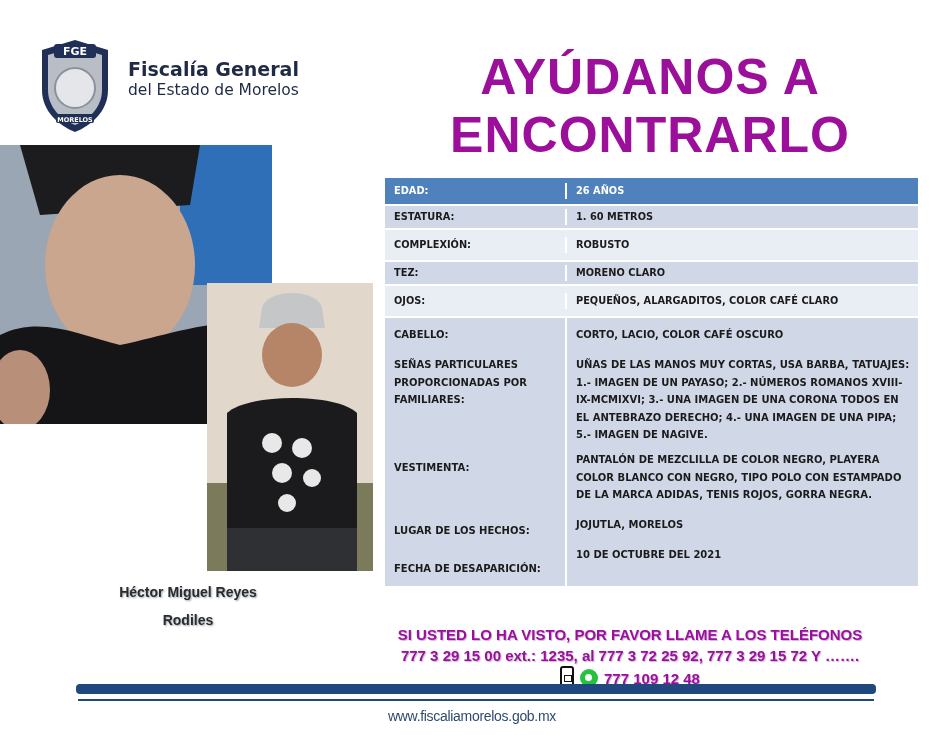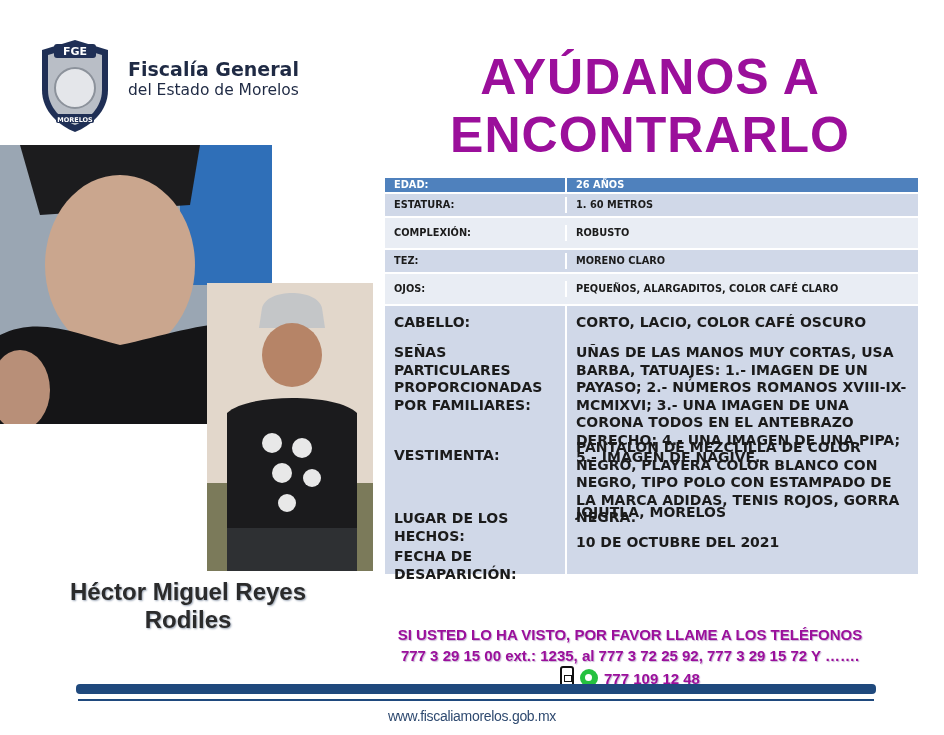--- a/index.html
+++ b/index.html
@@ -14,36 +14,36 @@
   .headline { position: absolute; left: 410px; top: 48px; width: 480px; text-align: center;
     color: #9b0f9b; font-family: "Liberation Sans", sans-serif; font-weight: 900; font-size: 50px; line-height: 58px; letter-spacing: 1px; }
 
   .photo { position: absolute; overflow: hidden; }
   .photo1 { left: 0; top: 145px; width: 272px; height: 279px;
     background: linear-gradient(135deg, #a7b5c4 0%, #8a97a5 25%, #3c3f44 55%, #1a1a1c 100%); }
   .photo2 { left: 207px; top: 283px; width: 166px; height: 288px;
     background: linear-gradient(180deg, #e9ddcf 0%, #d5cdc6 35%, #b8b4ae 60%, #6d6a52 85%, #3d3b33 100%); }
 
   .name { position: absolute; left: 60px; top: 578px; width: 256px; text-align: center;
-    font-family: "Liberation Sans", sans-serif; font-weight: bold; font-size: 24px; line-height: 28px; color: #2b2b2b;
+    font-family: "Liberation Sans", sans-serif; font-weight: bold; font-size: 14px; line-height: 28px; color: #2b2b2b;
     text-shadow: 1px 1px 2px #9aa5b5; }
 
   .info-table { position: absolute; left: 385px; top: 178px; width: 533px; }
   .row { display: flex; border-bottom: 2px solid #ffffff; }
   .row .k, .row .v { font-family: "DejaVu Sans", sans-serif; font-weight: bold; font-size: 9.8px; color: #1b1b1b; line-height: 16px; }
   .row .k { width: 182px; padding-left: 9px; border-right: 2px solid #ffffff; }
   .row .v { flex: 1; padding-left: 9px; padding-right: 8px; }
-  .row.head { background: #4f81bd; height: 16px; align-items: center; }
+  .row.head { background: #4f81bd; height: 28px; align-items: center; }
   .row.head .k, .row.head .v { color: #ffffff; }
   .row.alt1 { background: #d0d8e8; height: 24px; align-items: center; }
   .row.alt2 { background: #e9edf4; height: 32px; align-items: center; justify-content: space-between; }
   .big { background: #d0d8e8; display: flex; height: 268px; }
   .big .kcol { width: 182px; border-right: 2px solid #ffffff; padding-left: 9px; position: relative; }
   .big .vcol { flex: 1; padding-left: 9px; position: relative; }
-  .big .item { position: absolute; font-family: "DejaVu Sans", sans-serif; font-weight: bold; font-size: 14px; color: #1b1b1b; line-height: 17.5px; }
+  .big .item { position: absolute; font-family: "DejaVu Sans", sans-serif; font-weight: bold; font-size: 10px; color: #1b1b1b; line-height: 17.5px; }
   .big .kcol .item { left: 9px; width: 168px; }
   .big .vcol .item { left: 9px; width: 335px; }
 
   .contact { position: absolute; left: 340px; top: 612px; width: 580px; text-align: center;
     color: #9b0f9b; font-family: "Liberation Sans", sans-serif; font-weight: bold; font-size: 15px; line-height: 21px;
     text-shadow: 1px 1px 1px #c9b6d6; margin-top: 12px; }
   .contact .l3 { display: flex; justify-content: center; align-items: center; gap: 6px; }
   .phone-icon { display: inline-block; width: 14px; height: 24px; border: 2px solid #111; border-radius: 3px; position: relative; background: #fff; }
   .phone-icon::after { content: ""; position: absolute; left: 2px; top: 7px; width: 6px; height: 5px; border: 1px solid #111; }
   .wa-icon { display: inline-block; width: 18px; height: 18px; border-radius: 50%; background: #25c13f; position: relative; }

